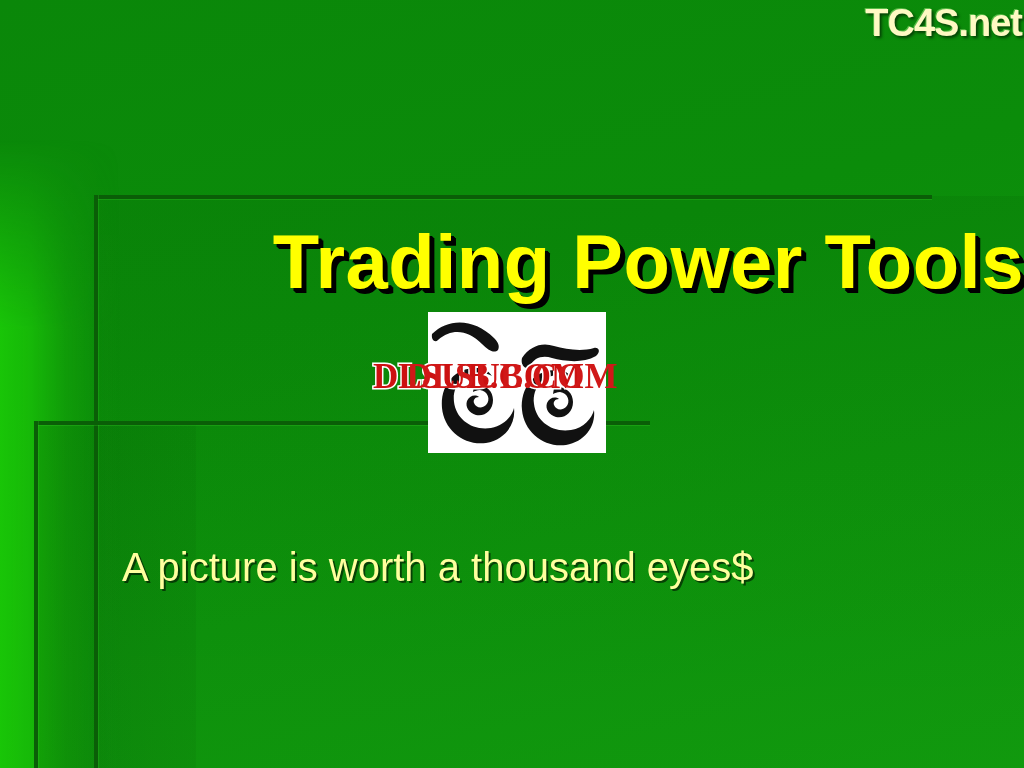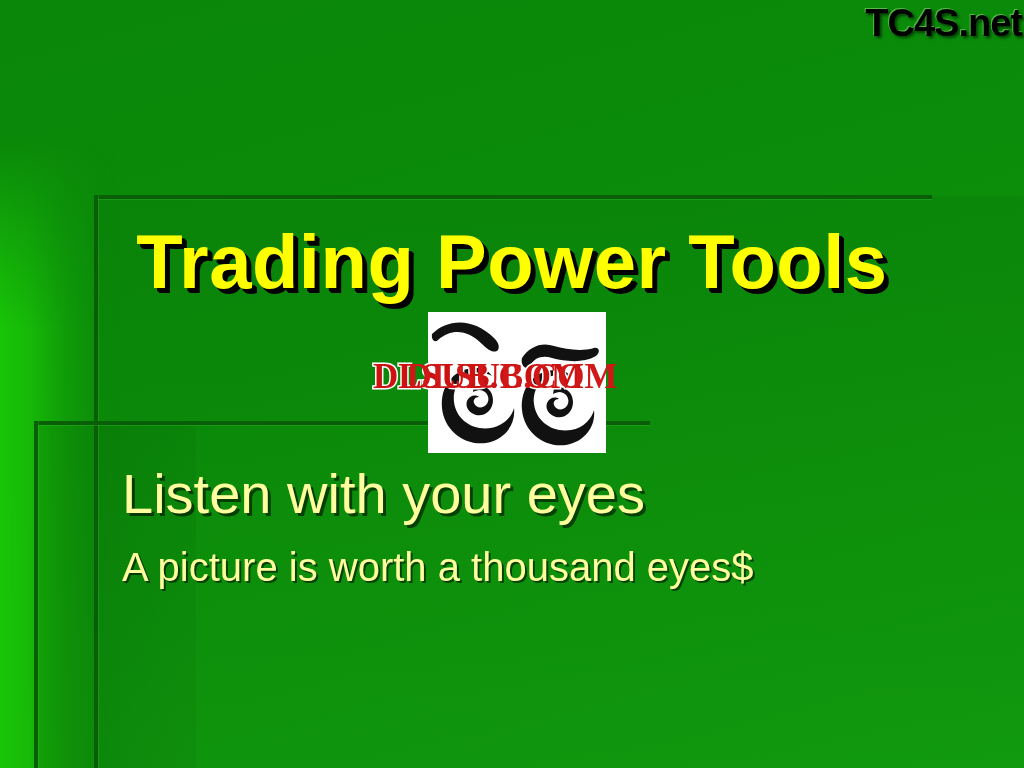--- a/index.html
+++ b/index.html
@@ -66,21 +66,21 @@
     box-shadow: 1px 0 0 rgba(60,220,40,0.22);
   }
   .vrule-a { left: 94px; top: 195px; width: 4px; height: 573px; }
   .vrule-b { left: 34px; top: 421px; width: 4px; height: 347px; }
 
   
   .title {
     position: absolute;
     left: 0; top: 218px;
     width: 1024px;
-    text-align: center;
+    text-align: right;
     font-size: 76px;
     font-weight: bold;
     letter-spacing: 0.5px;
     color: #ffff00;
     text-shadow:
        5px 5px 0 #000,
        4px 4px 0 #000,
        3px 3px 0 #000;
     white-space: nowrap;
   }
@@ -136,21 +136,21 @@
   }
 
   
   .wm-topright {
     position: absolute;
     right: 2px; top: 2px;
     font-family: "Liberation Sans", sans-serif;
     font-weight: bold;
     font-size: 38px;
     letter-spacing: -1px;
-    color: #000000;
+    color: #fef9c3;
     text-shadow:
       -1px -1px 0 rgba(150,230,120,0.55),
        2px  2px 3px rgba(0,0,0,0.55);
     white-space: nowrap;
   }
   .wm-bottomright {
     position: absolute;
     right: 6px; bottom: 8px;
     font-family: "Liberation Serif", serif;
     font-weight: bold;
@@ -209,18 +209,17 @@
     </svg>
   </div>
 
   <div class="watermark-center">
     <span class="wm-wrap">
       <span>DLSUB.COM</span>
       <span class="inner">DLSUB.COM</span>
     </span>
   </div>
 
-  <div class="sub1">Listen with your eyes</div>
   <div class="sub2">A picture is worth a thousand eyes$</div>
 
   <div class="wm-topright">TC4S.net</div>
 
 </div>
 
 </body></html>

